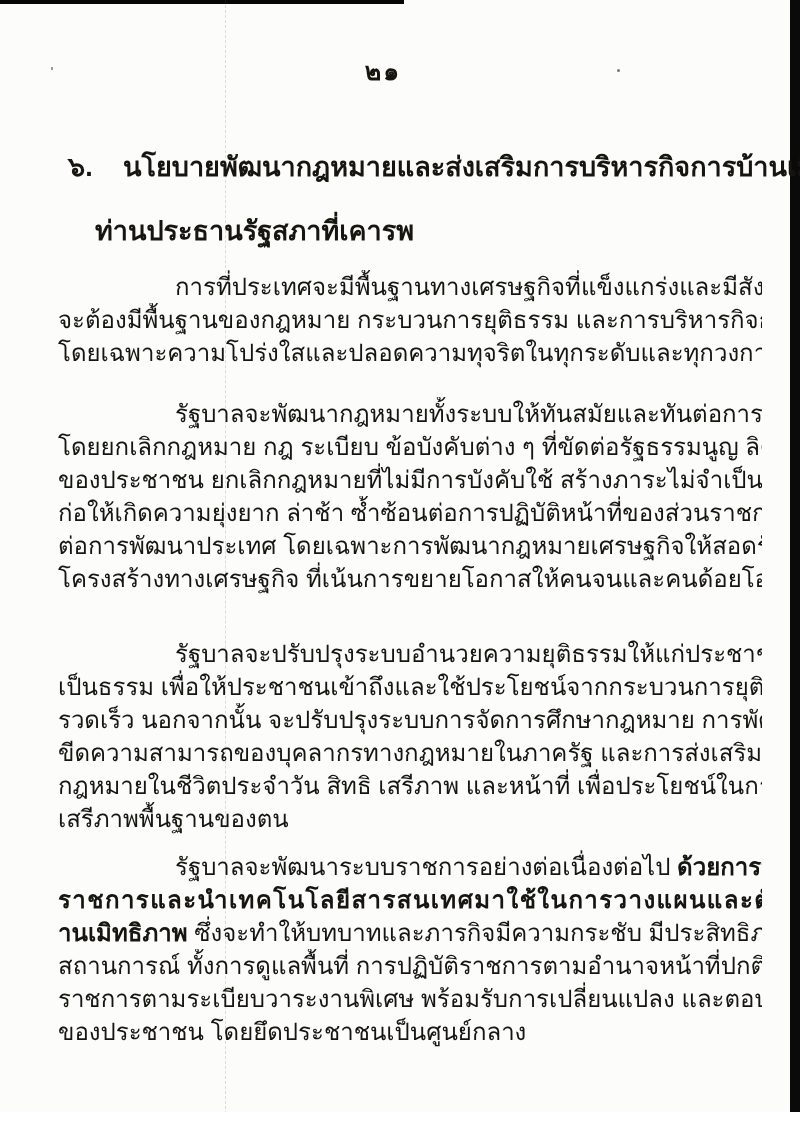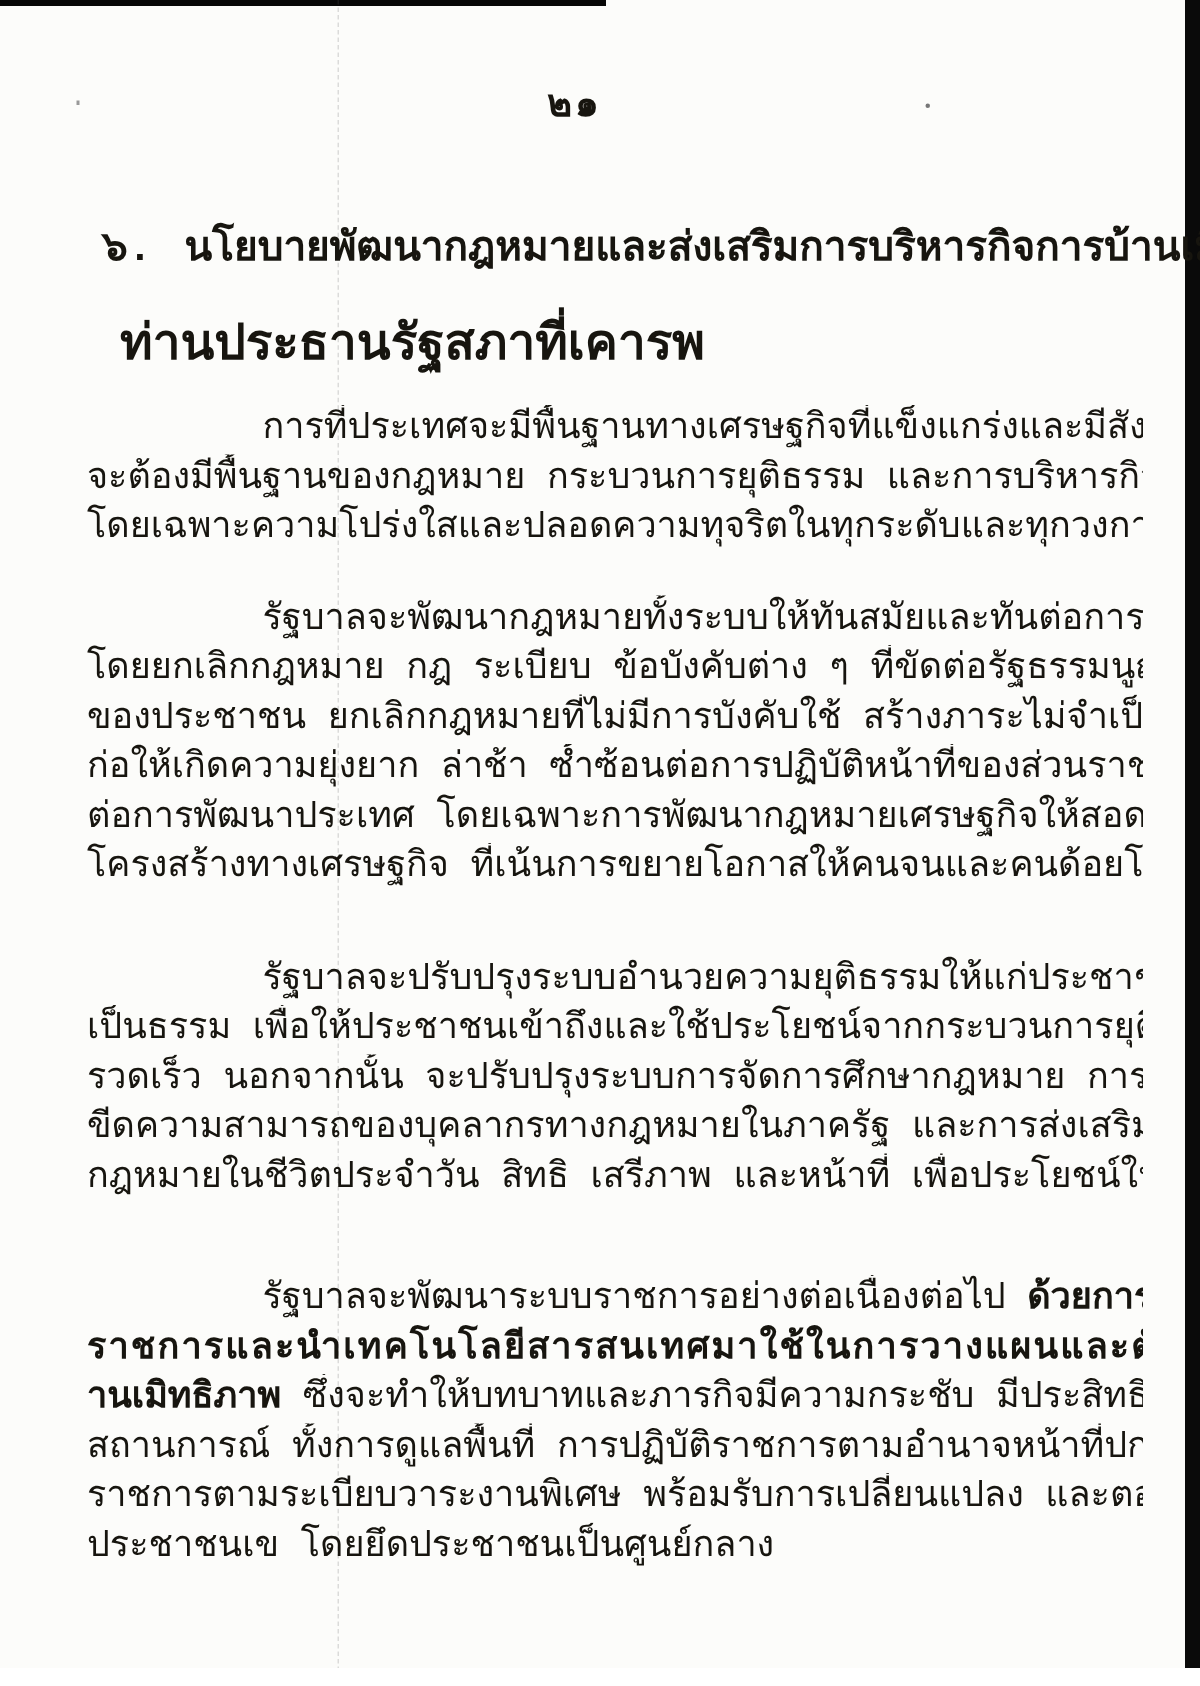--- a/index.html
+++ b/index.html
@@ -7,21 +7,20 @@
     width: 800px; height: 1124px;
     background: #ffffff;
     font-family: "Liberation Sans", "DejaVu Sans", sans-serif;
   }
   .page {
     position: relative;
     width: 800px; height: 1112px;
     background: var(--paper, #fcfcfa);
     overflow: hidden;
     color: var(--ink, #17150f);
-    font-family: Liberation Mono, monospace;
   }
 
   
   .top-bar    { position:absolute; left:0;   top:0;      width:404px; height:4px;  background:#070707; }
   .right-bar  { position:absolute; left:790px; top:0;    width:10px;  height:1124px; background:#0a0a0a; }
   .bottom-bar { position:absolute; left:204px; top:1119px; width:596px; height:5px;
                 background: linear-gradient(to right, rgba(70,70,70,0.40), rgba(35,35,35,0.70) 33%, #000 45%, #000 100%); }
   .fold-line  { position:absolute; left:225px; top:0; height:1124px; width:0;
                 border-left:1px dashed rgba(90,90,90,0.20); }
   .speck-1 { position:absolute; left:617px; top:69px; width:3px; height:3px; background:#777; border-radius:50%; }
@@ -32,22 +31,22 @@
     position:absolute; left:335px; top:56px; width:96px;
     text-align:center; font-weight:bold; font-size:25px; line-height:30px;
     letter-spacing:2px;
   }
   .heading {
     position:absolute; left:68px; top:150px; width:690px;
     font-weight:bold; font-size:27px; line-height:34px; white-space:nowrap;
   }
   .heading .num { display:inline-block; width:55px; }
   .salutation {
-    position:absolute; left:80px; top:214px;
-    font-weight:bold; font-size:33px; line-height:34px; white-space:nowrap;
+    position:absolute; left:95px; top:214px;
+    font-weight:bold; font-size:27px; line-height:34px; white-space:nowrap;
   }
   .para {
     position:absolute; left:58px; width:704px;
     font-size:24px;
   }
   .para-1 { top:270px; }
   .para-2 { top:397px; }
   .para-3 { top:637px; }
   .para-4 { top:850px; }
   .line {
@@ -92,23 +91,24 @@
       <div class="line"><span class="seg">ก่อให้เกิดความยุ่งยาก ล่าช้า ซ้ำซ้อนต่อการปฏิบัติหน้าที่ของส่วนราชการ และไม่เอื้ออำนวย</span></div>
       <div class="line"><span class="seg">ต่อการพัฒนาประเทศ โดยเฉพาะการพัฒนากฎหมายเศรษฐกิจให้สอดรับกับการปรับ</span></div>
       <div class="line"><span class="seg">โครงสร้างทางเศรษฐกิจ ที่เน้นการขยายโอกาสให้คนจนและคนด้อยโอกาส และการเพิ่ม</span></div>
     </div>
   <div class="para para-3">
       <div class="line indent"><span class="seg">รัฐบาลจะปรับปรุงระบบอำนวยความยุติธรรมให้แก่ประชาชนอย่างเสมอภาค</span></div>
       <div class="line"><span class="seg">เป็นธรรม เพื่อให้ประชาชนเข้าถึงและใช้ประโยชน์จากกระบวนการยุติธรรมโดยทั่วถึงและ</span></div>
       <div class="line"><span class="seg">รวดเร็ว นอกจากนั้น จะปรับปรุงระบบการจัดการศึกษากฎหมาย การพัฒนา</span></div>
       <div class="line"><span class="seg">ขีดความสามารถของบุคลากรทางกฎหมายในภาครัฐ และการส่งเสริมให้ประชาชนได้รู้</span></div>
       <div class="line"><span class="seg">กฎหมายในชีวิตประจำวัน สิทธิ เสรีภาพ และหน้าที่ เพื่อประโยชน์ในการรักษาสิทธิ และ</span></div>
+      <div class="line short"><span class="seg">เสรีภาพพื้นฐานของตน</span></div>
     </div>
   <div class="para para-4">
       <div class="line indent"><span class="seg">รัฐบาลจะพัฒนาระบบราชการอย่างต่อเนื่องต่อไป </span><span class="seg bold">ด้วยการปรับโครงสร้าง</span></div>
       <div class="line spread"><span class="seg bold">ราชการและนำเทคโนโลยีสารสนเทศมาใช้ในการวางแผนและตัดสินใจให้มี</span></div>
       <div class="line"><span class="seg bold">านเมิทธิภาพ</span><span class="seg"> ซึ่งจะทำให้บทบาทและภารกิจมีความกระชับ มีประสิทธิภาพ เหมาะสมกับ</span></div>
       <div class="line"><span class="seg">สถานการณ์ ทั้งการดูแลพื้นที่ การปฏิบัติราชการตามอำนาจหน้าที่ปกติ และการปฏิบัติ</span></div>
       <div class="line"><span class="seg">ราชการตามระเบียบวาระงานพิเศษ พร้อมรับการเปลี่ยนแปลง และตอบสนองความต้องการ</span></div>
-      <div class="line short"><span class="seg">ประชาชนเข โดยยึดประชาชนเป็นศูนย์กลาง</span></div>
+      <div class="line short"><span class="seg">ของประชาชน โดยยึดประชาชนเป็นศูนย์กลาง</span></div>
     </div>
 
 </div>
 
 </body></html>

